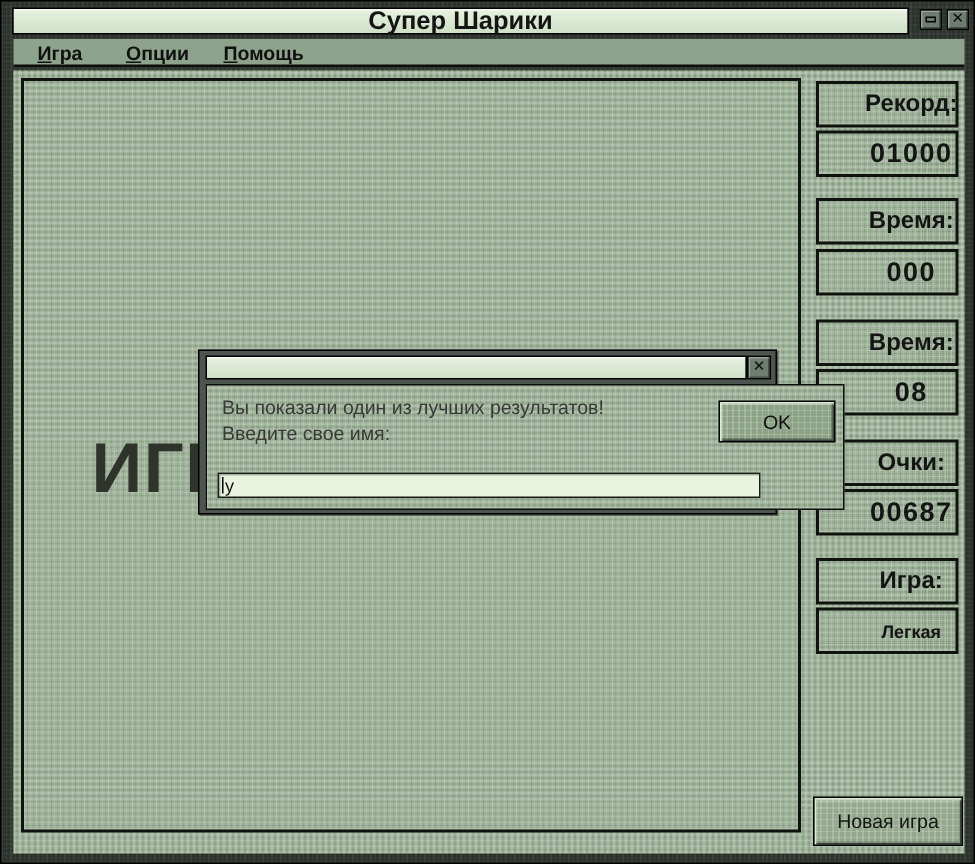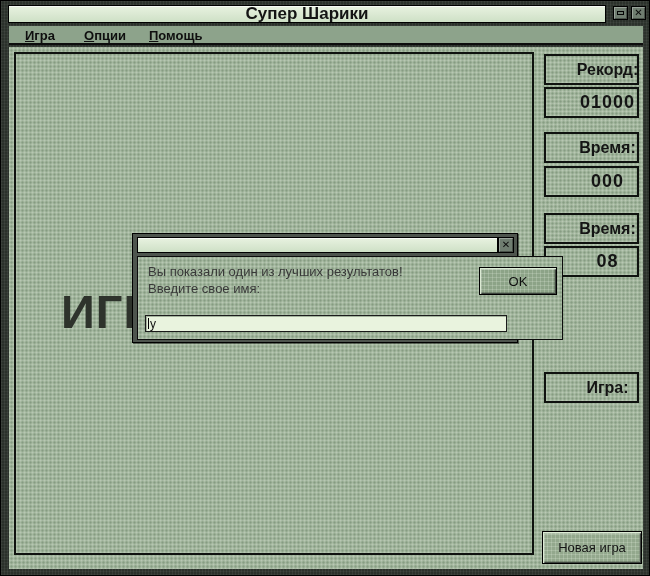--- a/index.html
+++ b/index.html
@@ -171,22 +171,25 @@
 
     <div class="sb-box sb-label tex" style="top:7px">Рекорд:</div>
     <div class="sb-box sb-value tex" style="top:40px">01000</div>
 
     <div class="sb-box sb-label tex" style="top:85px">Время:</div>
     <div class="sb-box sb-value tex" style="top:119px">000</div>
 
     <div class="sb-box sb-label tex" style="top:166px">Время:</div>
     <div class="sb-box sb-value tex" style="top:199px">08</div>
 
+    <div class="sb-box sb-label tex" style="top:246px">Очки:</div>
+    <div class="sb-box sb-value tex" style="top:279px">00687</div>
 
     <div class="sb-box sb-label tex" style="top:325px">Игра:</div>
+    <div class="sb-box sb-value sb-value-small tex" style="top:358px">Легкая</div>
 
     <div class="btn3d new-game-btn">
       <span>Новая игра</span>
     </div>
 
     <div class="dialog">
       <div class="dlg-titlebar"></div>
       <div class="dlg-close">
         <span class="x-glyph">✕</span>
       </div>

